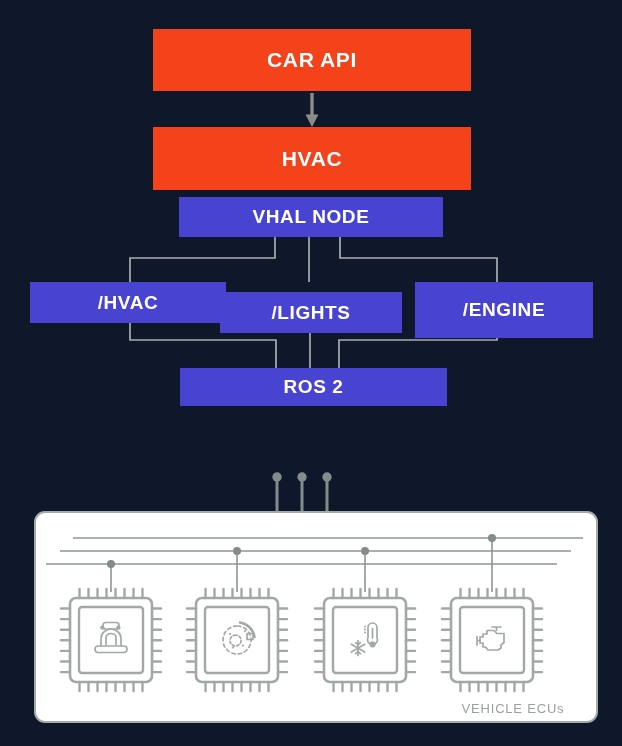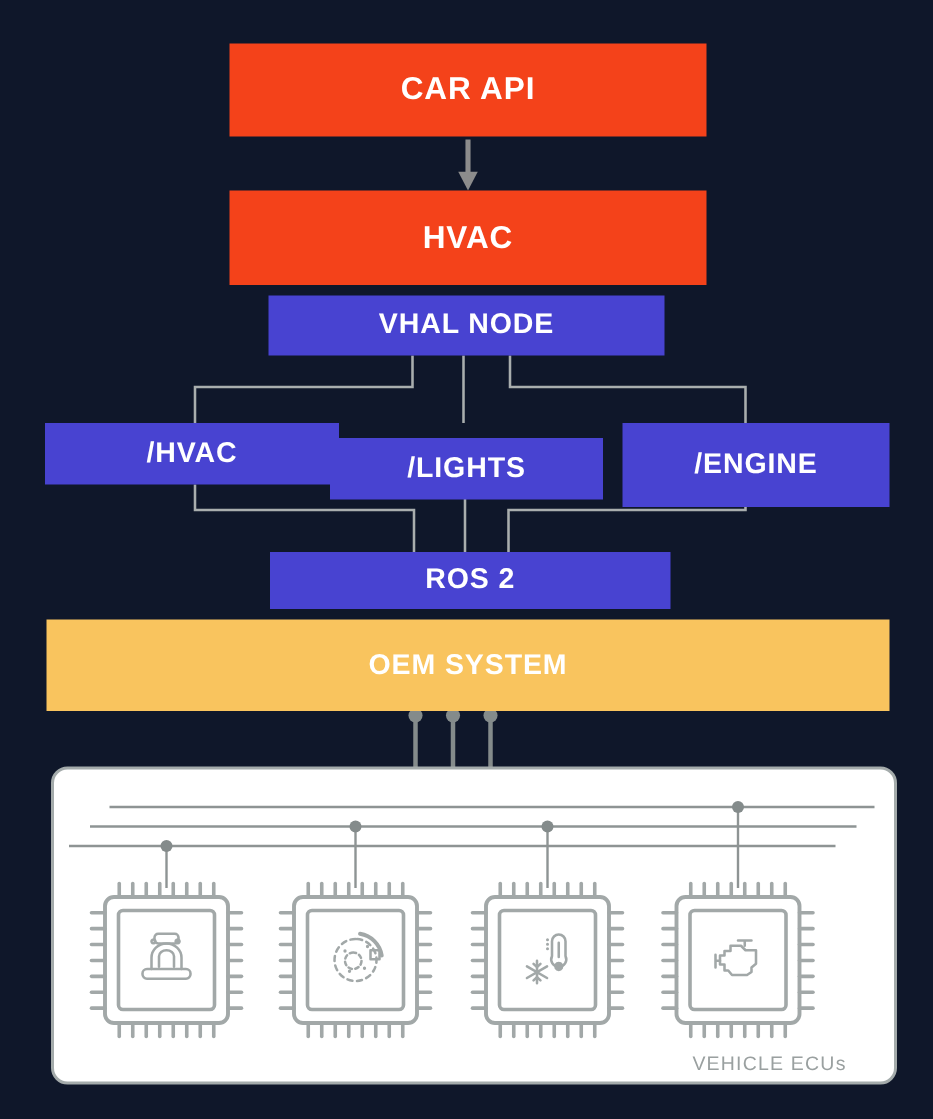--- a/index.html
+++ b/index.html
@@ -283,19 +283,16 @@
   </div>
 
   <div class="box blue fs19" style="left:415px;top:282px;width:178px;height:56px;">
     <span>/ENGINE</span>
   </div>
 
   <div class="box blue fs19" style="left:180px;top:368px;width:267px;height:38px;">
     <span>ROS 2</span>
   </div>
 
-  <div class="box yellow fs19" style="left:31px;top:413px;width:562px;height:61px;">
-    <span>OEM SYSTEM</span>
-  </div>
 
   <div class="ecu-label">VEHICLE ECUs</div>
 
 </div>
 
 </body></html>

